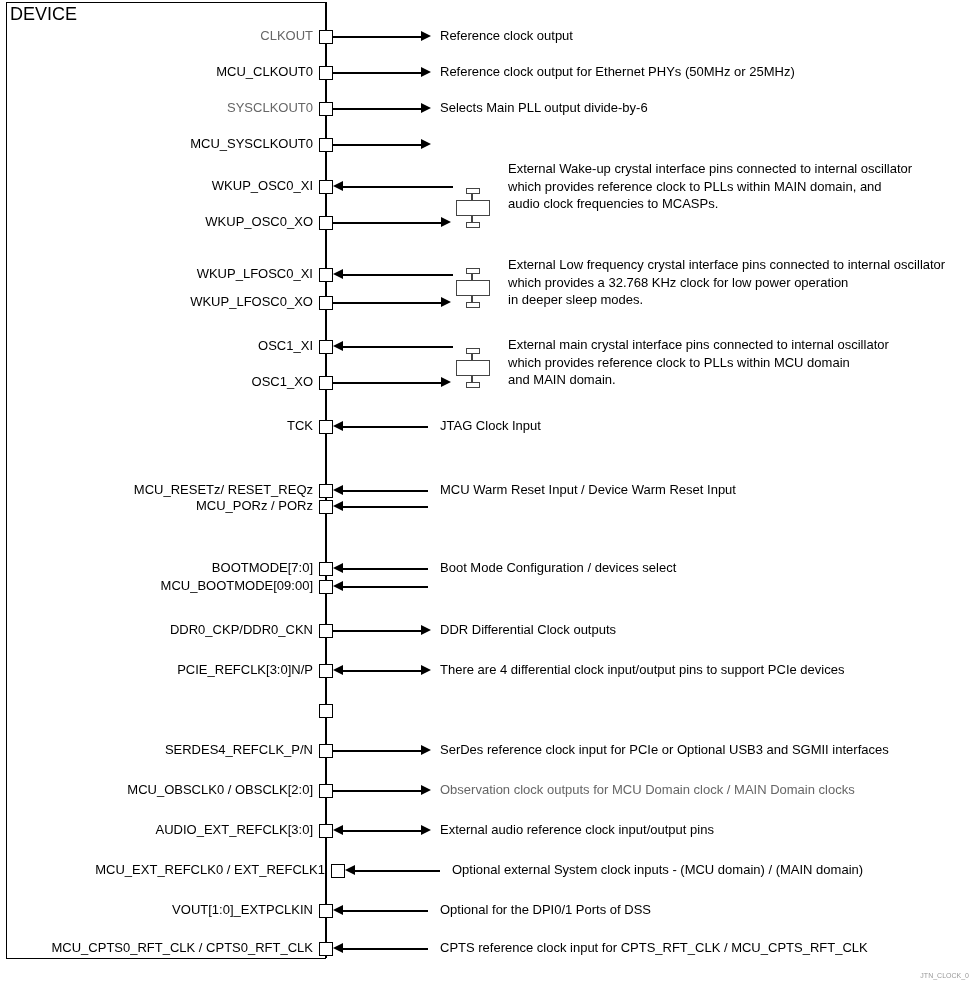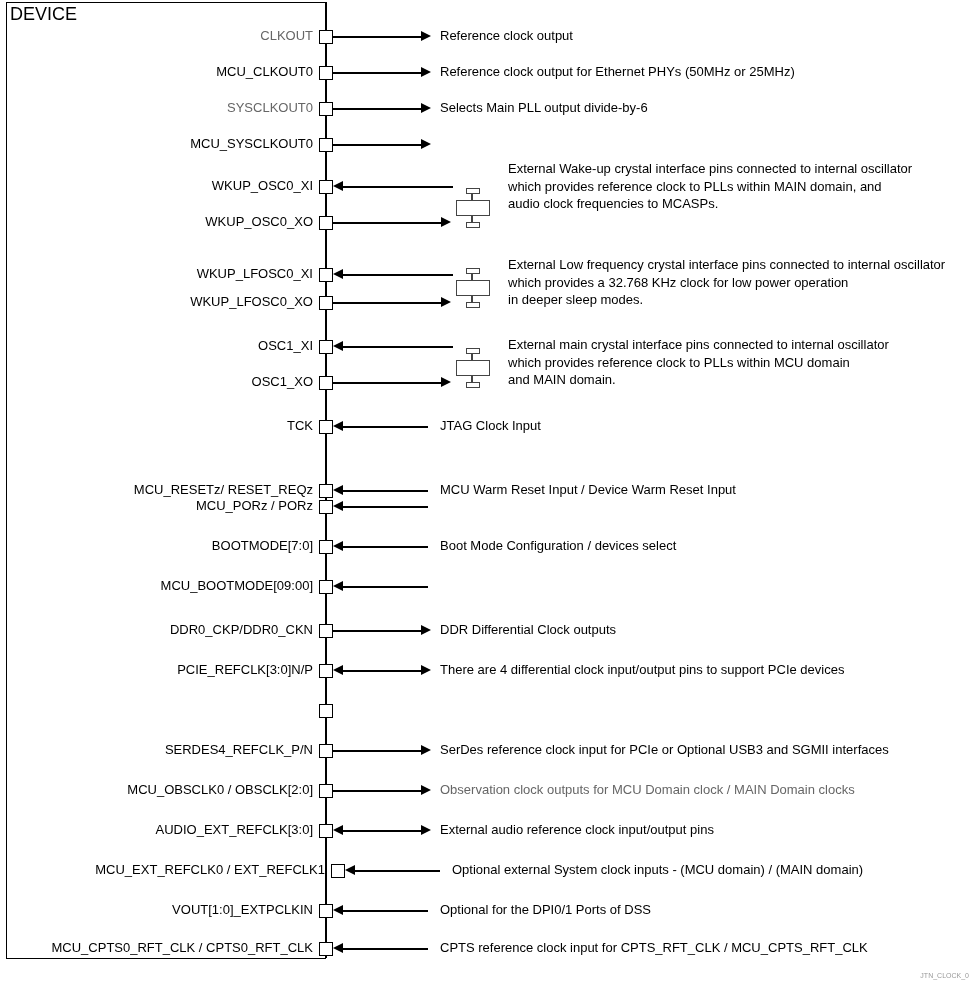--- a/index.html
+++ b/index.html
@@ -241,21 +241,21 @@
       <div class="arrow-line" style="left: 343px; width: 85px;"></div>
       <div class="arrowhead-left" style="left: 333px;"></div>
       <div class="desc">MCU Warm Reset Input / Device Warm Reset Input</div>
     </div>
     <div class="row" style="top: 498px;">
       <div class="pin-label">MCU_PORz / PORz</div>
       <div class="pin-box"></div>
       <div class="arrow-line" style="left: 343px; width: 85px;"></div>
       <div class="arrowhead-left" style="left: 333px;"></div>
     </div>
-    <div class="row" style="top: 538px;">
+    <div class="row" style="top: 560px;">
       <div class="pin-label">BOOTMODE[7:0]</div>
       <div class="pin-box"></div>
       <div class="arrow-line" style="left: 343px; width: 85px;"></div>
       <div class="arrowhead-left" style="left: 333px;"></div>
       <div class="desc">Boot Mode Configuration / devices select</div>
     </div>
     <div class="row" style="top: 578px;">
       <div class="pin-label">MCU_BOOTMODE[09:00]</div>
       <div class="pin-box"></div>
       <div class="arrow-line" style="left: 343px; width: 85px;"></div>

